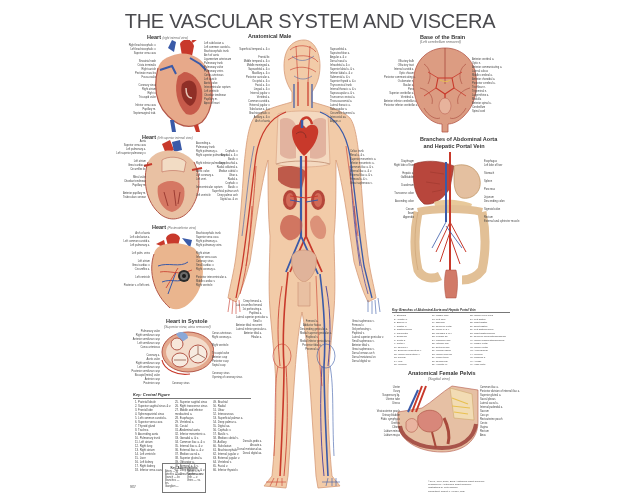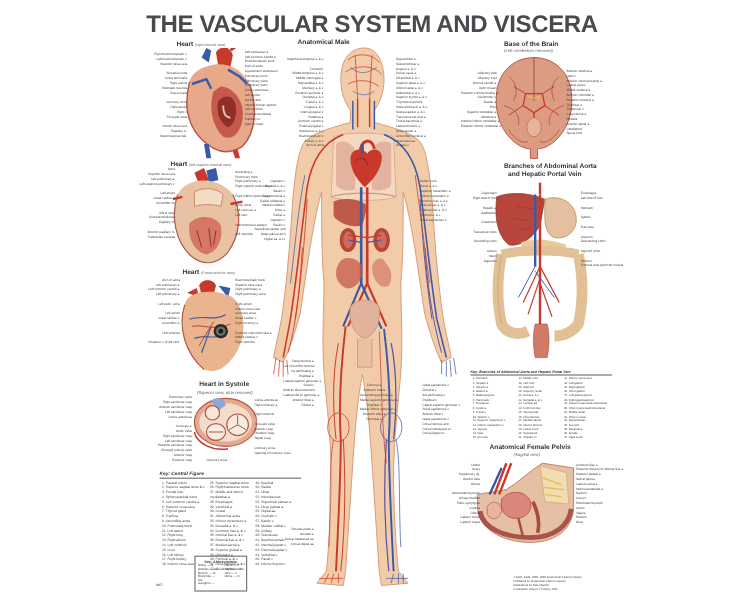--- a/index.html
+++ b/index.html
@@ -1,18 +1,18 @@
 <!DOCTYPE html>
 <html><head>
 <meta charset="utf-8">
 <style>
   html, body { margin: 0; padding: 0; background: #ffffff; }
   body { width: 622px; height: 497px; position: relative; overflow: hidden; font-family: "Liberation Sans", sans-serif; }
   .poster { position: absolute; left: 104px; top: 0; width: 412px; height: 497px; background: #ffffff; }
-  .title { position: absolute; left: 110px; top: 10px; width: 400px; text-align: center; font-size: 20px; font-weight: bold; color: #4a4a4e; letter-spacing: -0.3px; }
+  .title { position: absolute; left: 110px; top: 10px; width: 400px; text-align: center; font-size: 20px; font-weight: normal; color: #4a4a4e; letter-spacing: -0.3px; }
   .sec-title { position: absolute; font-size: 5.5px; font-weight: bold; color: #333; white-space: nowrap; }
   .sec-sub { position: absolute; font-size: 3.5px; color: #666; font-style: italic; white-space: nowrap; }
   .label-col { position: absolute; font-size: 2.6px; color: #444; line-height: 4px; }
   .label-col div { white-space: nowrap; }
   .art { position: absolute; }
   .keybox { position: absolute; font-size: 2.8px; color: #444; line-height: 4px; }
   .abbr-box { position: absolute; border: 0.6px solid #777; font-size: 2.6px; color: #444; padding: 2px; }
   .small { font-size: 2.6px; color: #444; position: absolute; white-space: nowrap; }
   .hline { position: absolute; height: 0.6px; background: #777; }
 </style>

